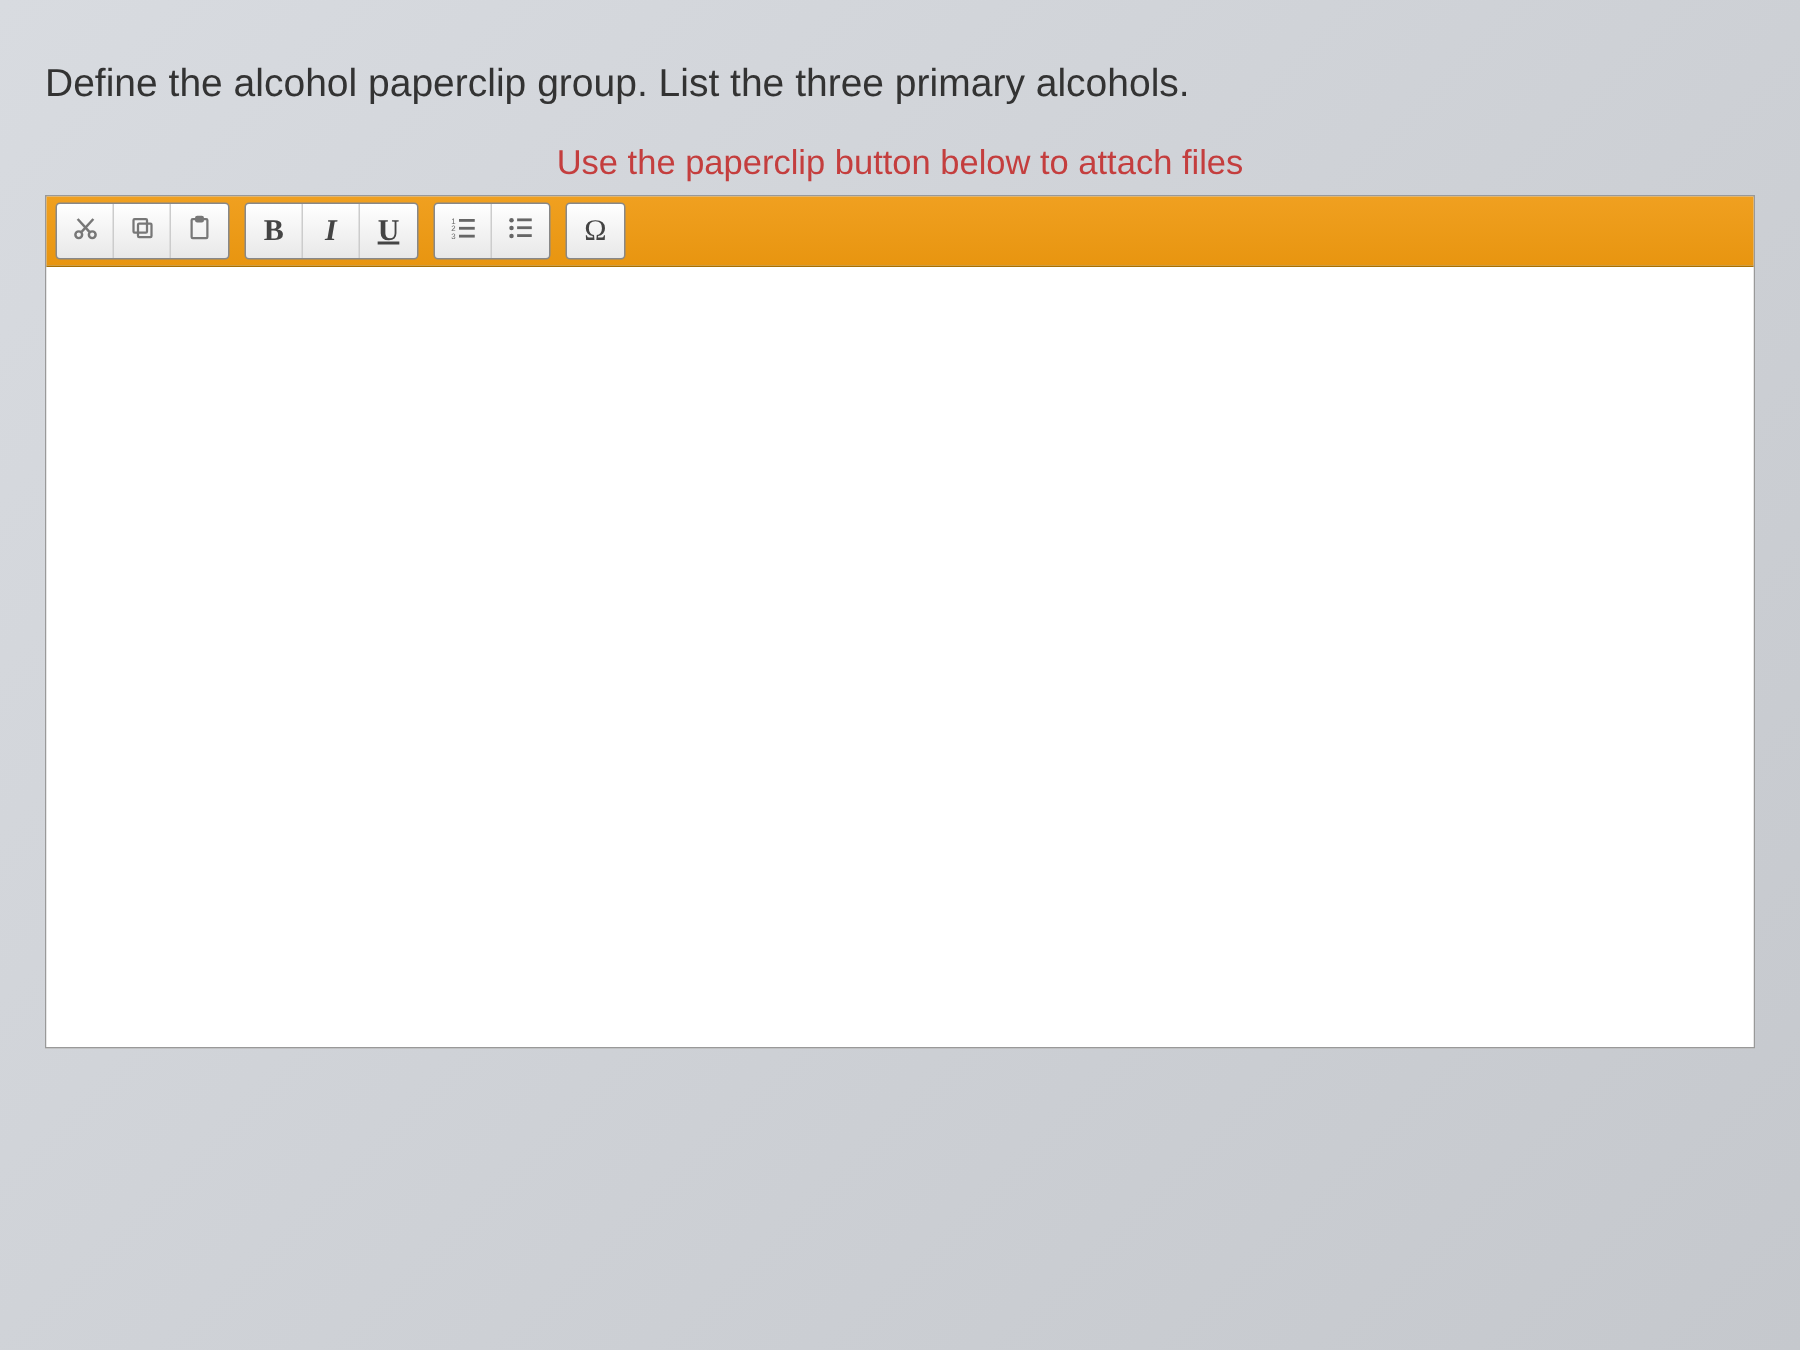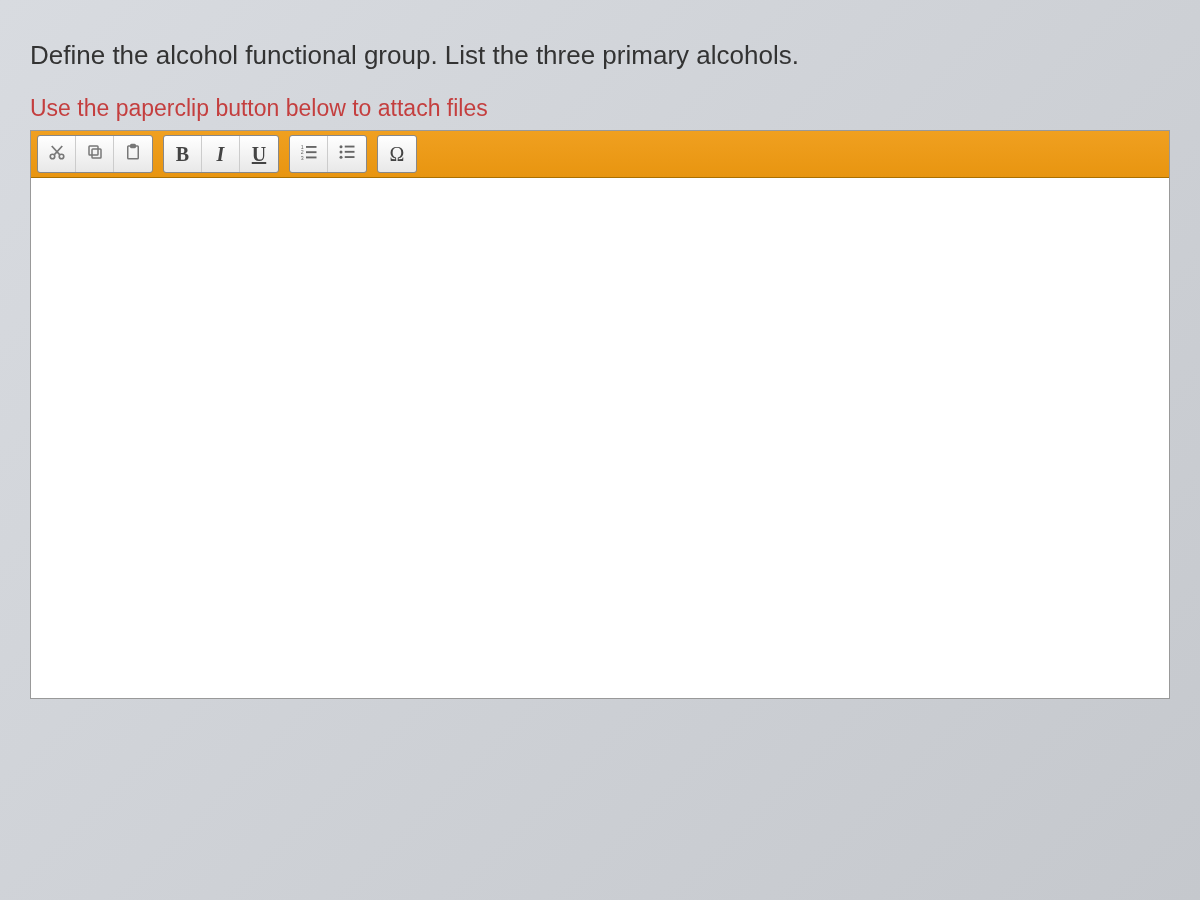--- a/index.html
+++ b/index.html
@@ -13,21 +13,21 @@
     }
     .question-text {
       font-size: 26px;
       color: #333;
       margin-bottom: 24px;
       font-weight: 400;
     }
     .instruction-text {
       font-size: 23px;
       color: #c43e3e;
-      text-align: left;
+      text-align: center;
       margin-bottom: 8px;
       padding-right: 0;
     }
     .editor-container {
       border: 1px solid #999;
       background: #fff;
     }
     .toolbar {
       background: linear-gradient(180deg, #f0a020 0%, #e89510 100%);
       display: flex;
@@ -74,21 +74,21 @@
     .single-btn {
       display: flex;
       background: linear-gradient(180deg, #ffffff 0%, #e8e8e8 100%);
       border: 1px solid #888;
       border-radius: 3px;
     }
   </style>
 </head>
 <body>
 
-<div class="question-text">Define the alcohol functional group. List the three primary alcohols.</div>
+<div class="question-text">Define the alcohol paperclip group. List the three primary alcohols.</div>
 
 <div class="instruction-text">Use the paperclip button below to attach files</div>
 
 <div class="editor-container">
   <div class="toolbar">
 
     <div class="btn-group">
       <div class="toolbar-btn">
         <span class="icon-glyph">
           <svg class="icon-svg" viewBox="0 0 24 24" fill="none" stroke="#777" stroke-width="2.2">

